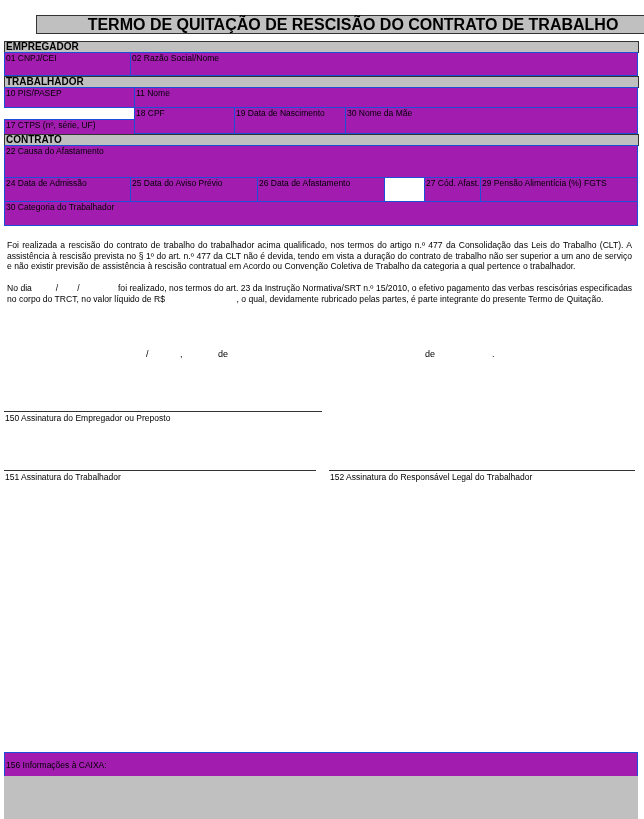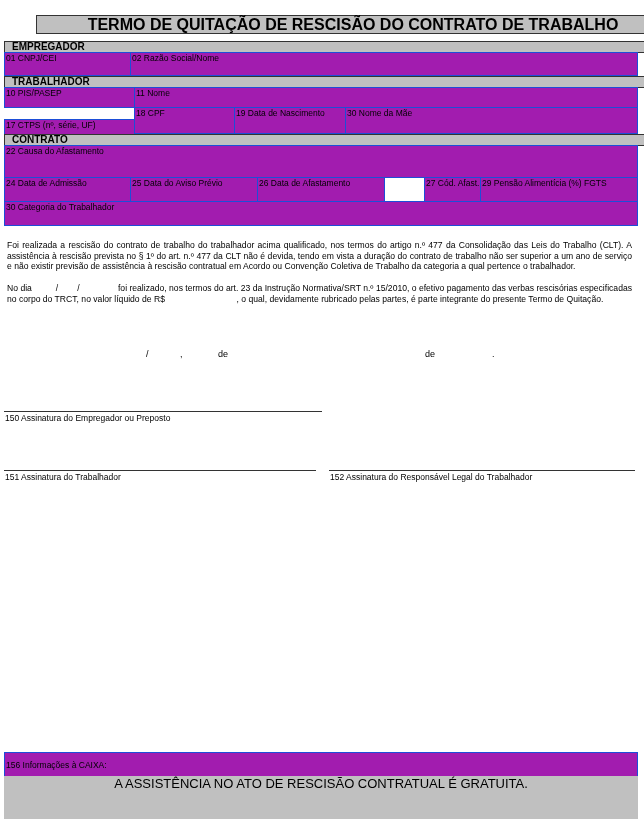--- a/index.html
+++ b/index.html
@@ -4,21 +4,21 @@
 <style>
   html, body { margin:0; padding:0; background:#ffffff; }
   body { width:644px; height:819px; position:relative; overflow:hidden;
          font-family:"Liberation Sans", sans-serif; color:#000; }
   .abs { position:absolute; }
   .annex { left:0; width:644px; top:1px; text-align:center;
            font-family:"Liberation Serif", serif; font-weight:bold; font-size:13px;margin-top:48px; }
   .title { left:4px; top:15px; width:632px; height:17px; background:#c0c0c0;
            border:1px solid #333; font-weight:bold; font-size:16px; text-align:center; line-height:17px;margin-left:32px; }
   .sec { left:4px; width:632px; height:10px; background:#c0c0c0; border:1px solid #333;
-         font-weight:bold; font-size:10px; line-height:10px; padding-left:7px; box-sizing:content-box; }
+         font-weight:bold; font-size:10px; line-height:10px; padding-left:1px; box-sizing:content-box; }
   .cell { position:absolute; border:1px solid #1d4ed8; box-sizing:border-box;
           font-size:8.5px; line-height:10px; padding:0 0 0 1px; background:#a21caf; white-space:nowrap; overflow:hidden; }
   .para { left:7px; width:625px; font-size:8.6px; line-height:10.6px; text-align:justify; }
   .sigline { position:absolute; height:0; border-top:1.5px solid #333; }
   .siglabel { position:absolute; font-size:8.5px; }
   .date { position:absolute; font-size:9px; top:349px; }
   .footer { left:4px; top:776px; width:634px; height:43px; background:#c0c0c0; text-align:center; }
   .footer .f1 { font-size:13px; line-height:15px; padding-top:0; }
   .footer .f2 { font-size:9px; font-weight:bold; line-height:11px; }
 </style>
@@ -63,14 +63,13 @@
 
 <div class="sigline" style="left:4px;top:470px;width:312px;"></div>
 <div class="siglabel" style="left:5px;top:472px;">151 Assinatura do Trabalhador</div>
 
 <div class="sigline" style="left:329px;top:470px;width:306px;"></div>
 <div class="siglabel" style="left:330px;top:472px;">152 Assinatura do Responsável Legal do Trabalhador</div>
 
 <div class="cell" style="left:4px;top:752px;width:634px;height:25px;padding-top:7px;font-size:8.5px;"><span>156 Informações à CAIXA:</span></div>
 
 <div class="abs footer">
-  <div class="f1">A ASSISTÊNCIA NO ATO DE RESCISÃO CONTRATUAL É GRATUITA.</div>
 </div>
 
 </body></html>

